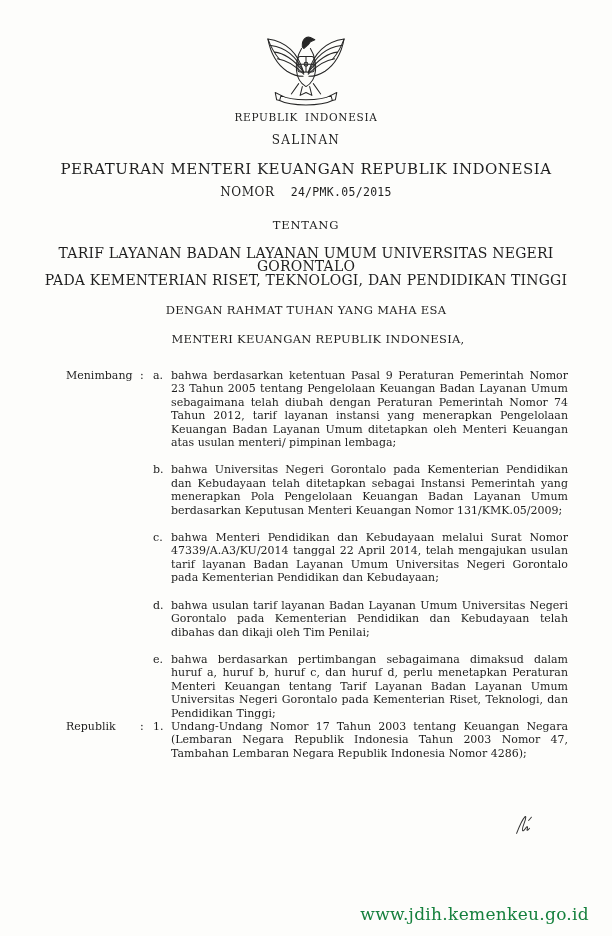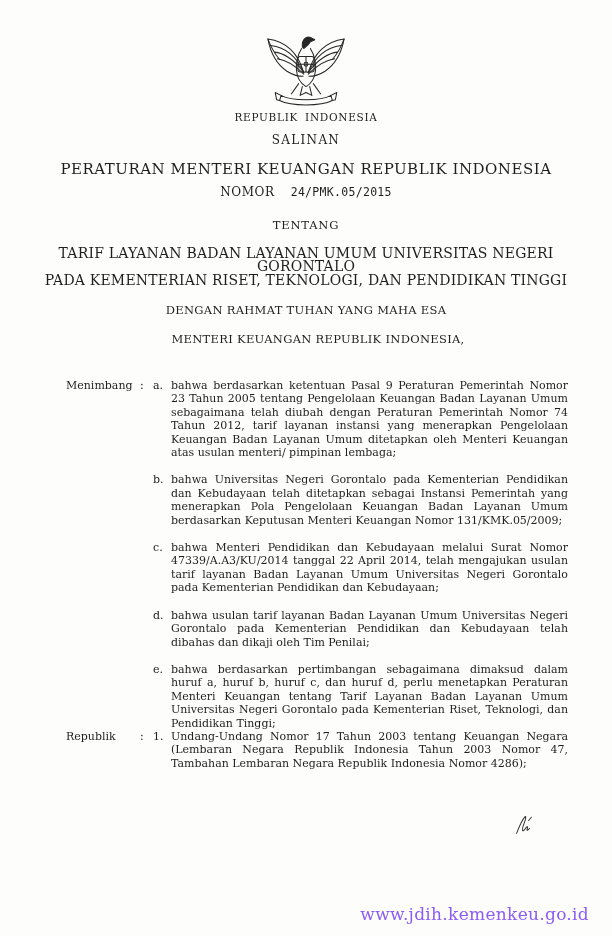--- a/index.html
+++ b/index.html
@@ -79,21 +79,21 @@
   }
 
   .authority {
     margin-top: 15px;
     font-size: 11.5px;
     letter-spacing: 0.3px;
     padding-left: 24px;
   }
 
   .content {
-    margin-top: 33px;
+    margin-top: 23px;
     padding: 0 44px 0 66px;
   }
 
   .clause {
     display: flex;
     font-size: 11px;
     line-height: 13.4px;
   }
   .clause-label { width: 74px; flex: none; }
   .clause-colon { width: 13px; flex: none; }
@@ -111,21 +111,21 @@
     width: 24px;
     height: 24px;
   }
 
   .footer-link {
     position: absolute;
     right: 23px;
     bottom: 12px;
     font-size: 17px;
     letter-spacing: 0.3px;
-    color: #8b5cf6;
+    color: #15803d;
     text-decoration: none;
     cursor: pointer;
   }
 </style>
 </head>
 <body>
 
 <div class="page">
 
   <div class="emblem-wrap">

